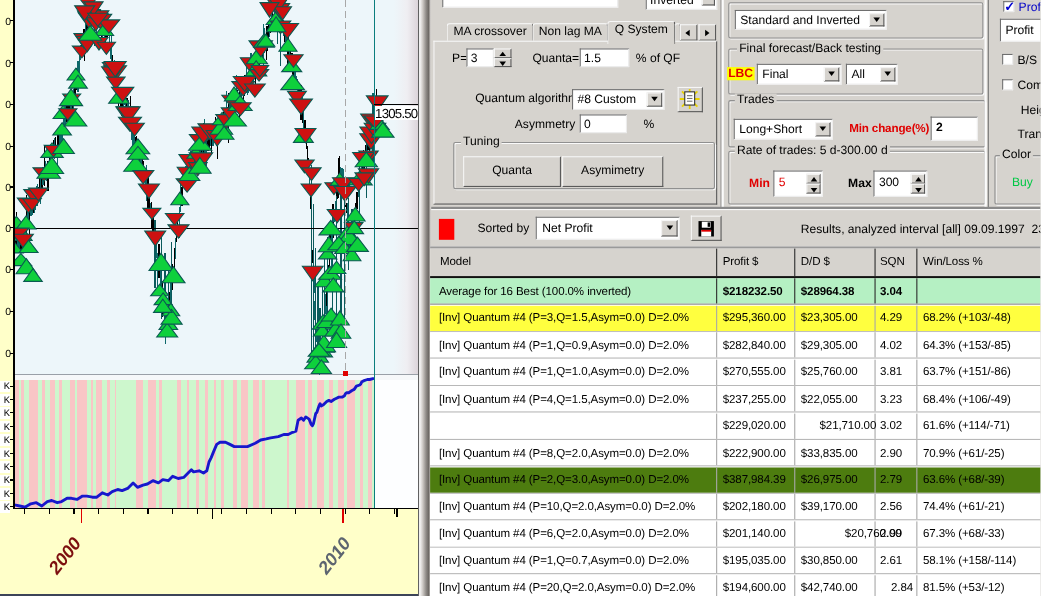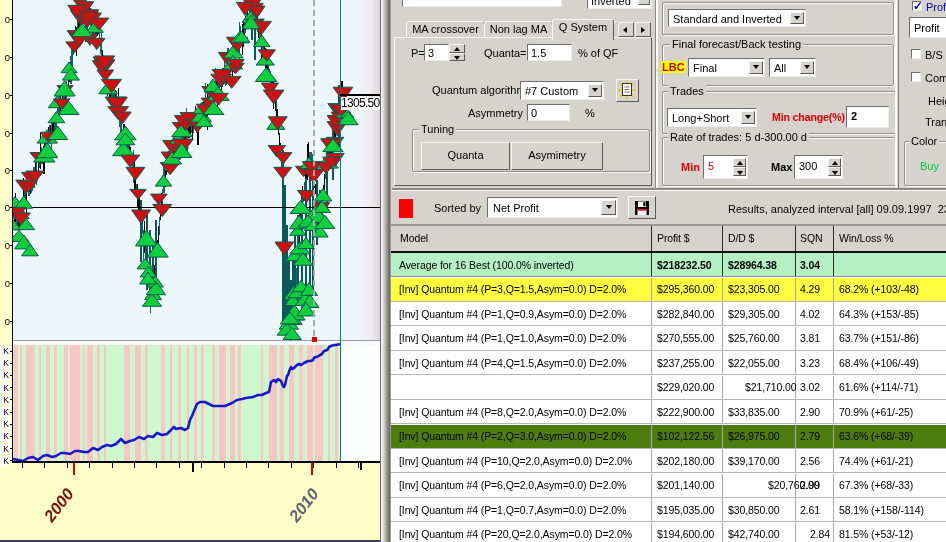--- a/index.html
+++ b/index.html
@@ -724,21 +724,21 @@
 <div class="btn" style="left:449px;top:52.5px;width:16px;height:8.5px;z-index:4">
       <div class="darr" style="left:4px;top:2px"></div>
     </div>
 <div class="lbl" style="left:484px;top:47px;z-index:4">Quanta=</div>
 <div class="edit" style="left:527px;top:44px;width:45px;height:17px;z-index:4">
       <span style="position:absolute;left:3px;top:1.5px">1.5</span>
     </div>
 <div class="lbl" style="left:578px;top:47px;z-index:4">% of QF</div>
 <div class="lbl" style="left:432px;top:84px;z-index:4">Quantum algorithm</div>
 <div class="edit" style="left:520px;top:81px;width:84px;height:19px;z-index:4">
-      <span style="position:absolute;left:4px;top:3px">#7 Custom</span>
+      <span style="position:absolute;left:4px;top:3px">#8 Custom</span>
   <div class="btn" style="right:1.5px;top:1.5px;width:14px;height:13px"></div>
       <div class="darr" style="right:5px;top:6px"></div>
     </div>
 <div class="btn" style="left:616px;top:79px;width:23px;height:23px;z-index:4">
   <svg width="20" height="20" style="position:absolute;left:0;top:0">
         <g stroke="#e8d200" stroke-width="1.6">
   <line x1="10" y1="1" x2="10" y2="19"></line>
           <line x1="1" y1="10" x2="19" y2="10"></line>
   <line x1="3" y1="3" x2="17" y2="17"></line>
           <line x1="17" y1="3" x2="3" y2="17"></line>
@@ -936,21 +936,21 @@
       <div class="ct" style="left:266.0px;">$222,900.00</div>
       <div class="ct" style="left:337.0px;">$33,835.00</div>
       <div class="ct" style="left:409px;">2.90</div>
       <div class="ct" style="left:448px;">70.9% (+61/-25)</div>
     </div><div style="position:absolute;left:391px;top:423.4px;width:555px;height:1.1px;background:#b8b8b8"></div><div style="position:absolute;left:391px;top:424.5px;width:599px;height:23.4px;background:#4d7c0f">
       <div style="position:absolute;left:260.0px;top:0;width:1px;height:23.4px;background:#a8a8a8"></div>
       <div style="position:absolute;left:331.0px;top:0;width:1px;height:23.4px;background:#a8a8a8"></div>
       <div style="position:absolute;left:403.5px;top:0;width:1px;height:23.4px;background:#a8a8a8"></div>
       <div style="position:absolute;left:441.5px;top:0;width:1px;height:23.4px;background:#a8a8a8"></div>
       <div class="ct" style="left:8px;">[Inv] Quantum #4 (P=2,Q=3.0,Asym=0.0) D=2.0%</div>
-      <div class="ct" style="left:266.0px;">$102,122.56</div>
+      <div class="ct" style="left:266.0px;">$387,984.39</div>
       <div class="ct" style="left:337.0px;">$26,975.00</div>
       <div class="ct" style="left:409px;">2.79</div>
       <div class="ct" style="left:448px;">63.6% (+68/-39)</div>
     </div><div style="position:absolute;left:391px;top:447.9px;width:555px;height:1.1px;background:#b8b8b8"></div><div style="position:absolute;left:391px;top:449.0px;width:555px;height:23.4px;background:#ffffff">
       <div style="position:absolute;left:260.0px;top:0;width:1px;height:23.4px;background:#a8a8a8"></div>
       <div style="position:absolute;left:331.0px;top:0;width:1px;height:23.4px;background:#a8a8a8"></div>
       <div style="position:absolute;left:403.5px;top:0;width:1px;height:23.4px;background:#a8a8a8"></div>
       <div style="position:absolute;left:441.5px;top:0;width:1px;height:23.4px;background:#a8a8a8"></div>
       <div class="ct" style="left:8px;">[Inv] Quantum #4 (P=10,Q=2.0,Asym=0.0) D=2.0%</div>
       <div class="ct" style="left:266.0px;">$202,180.00</div>

